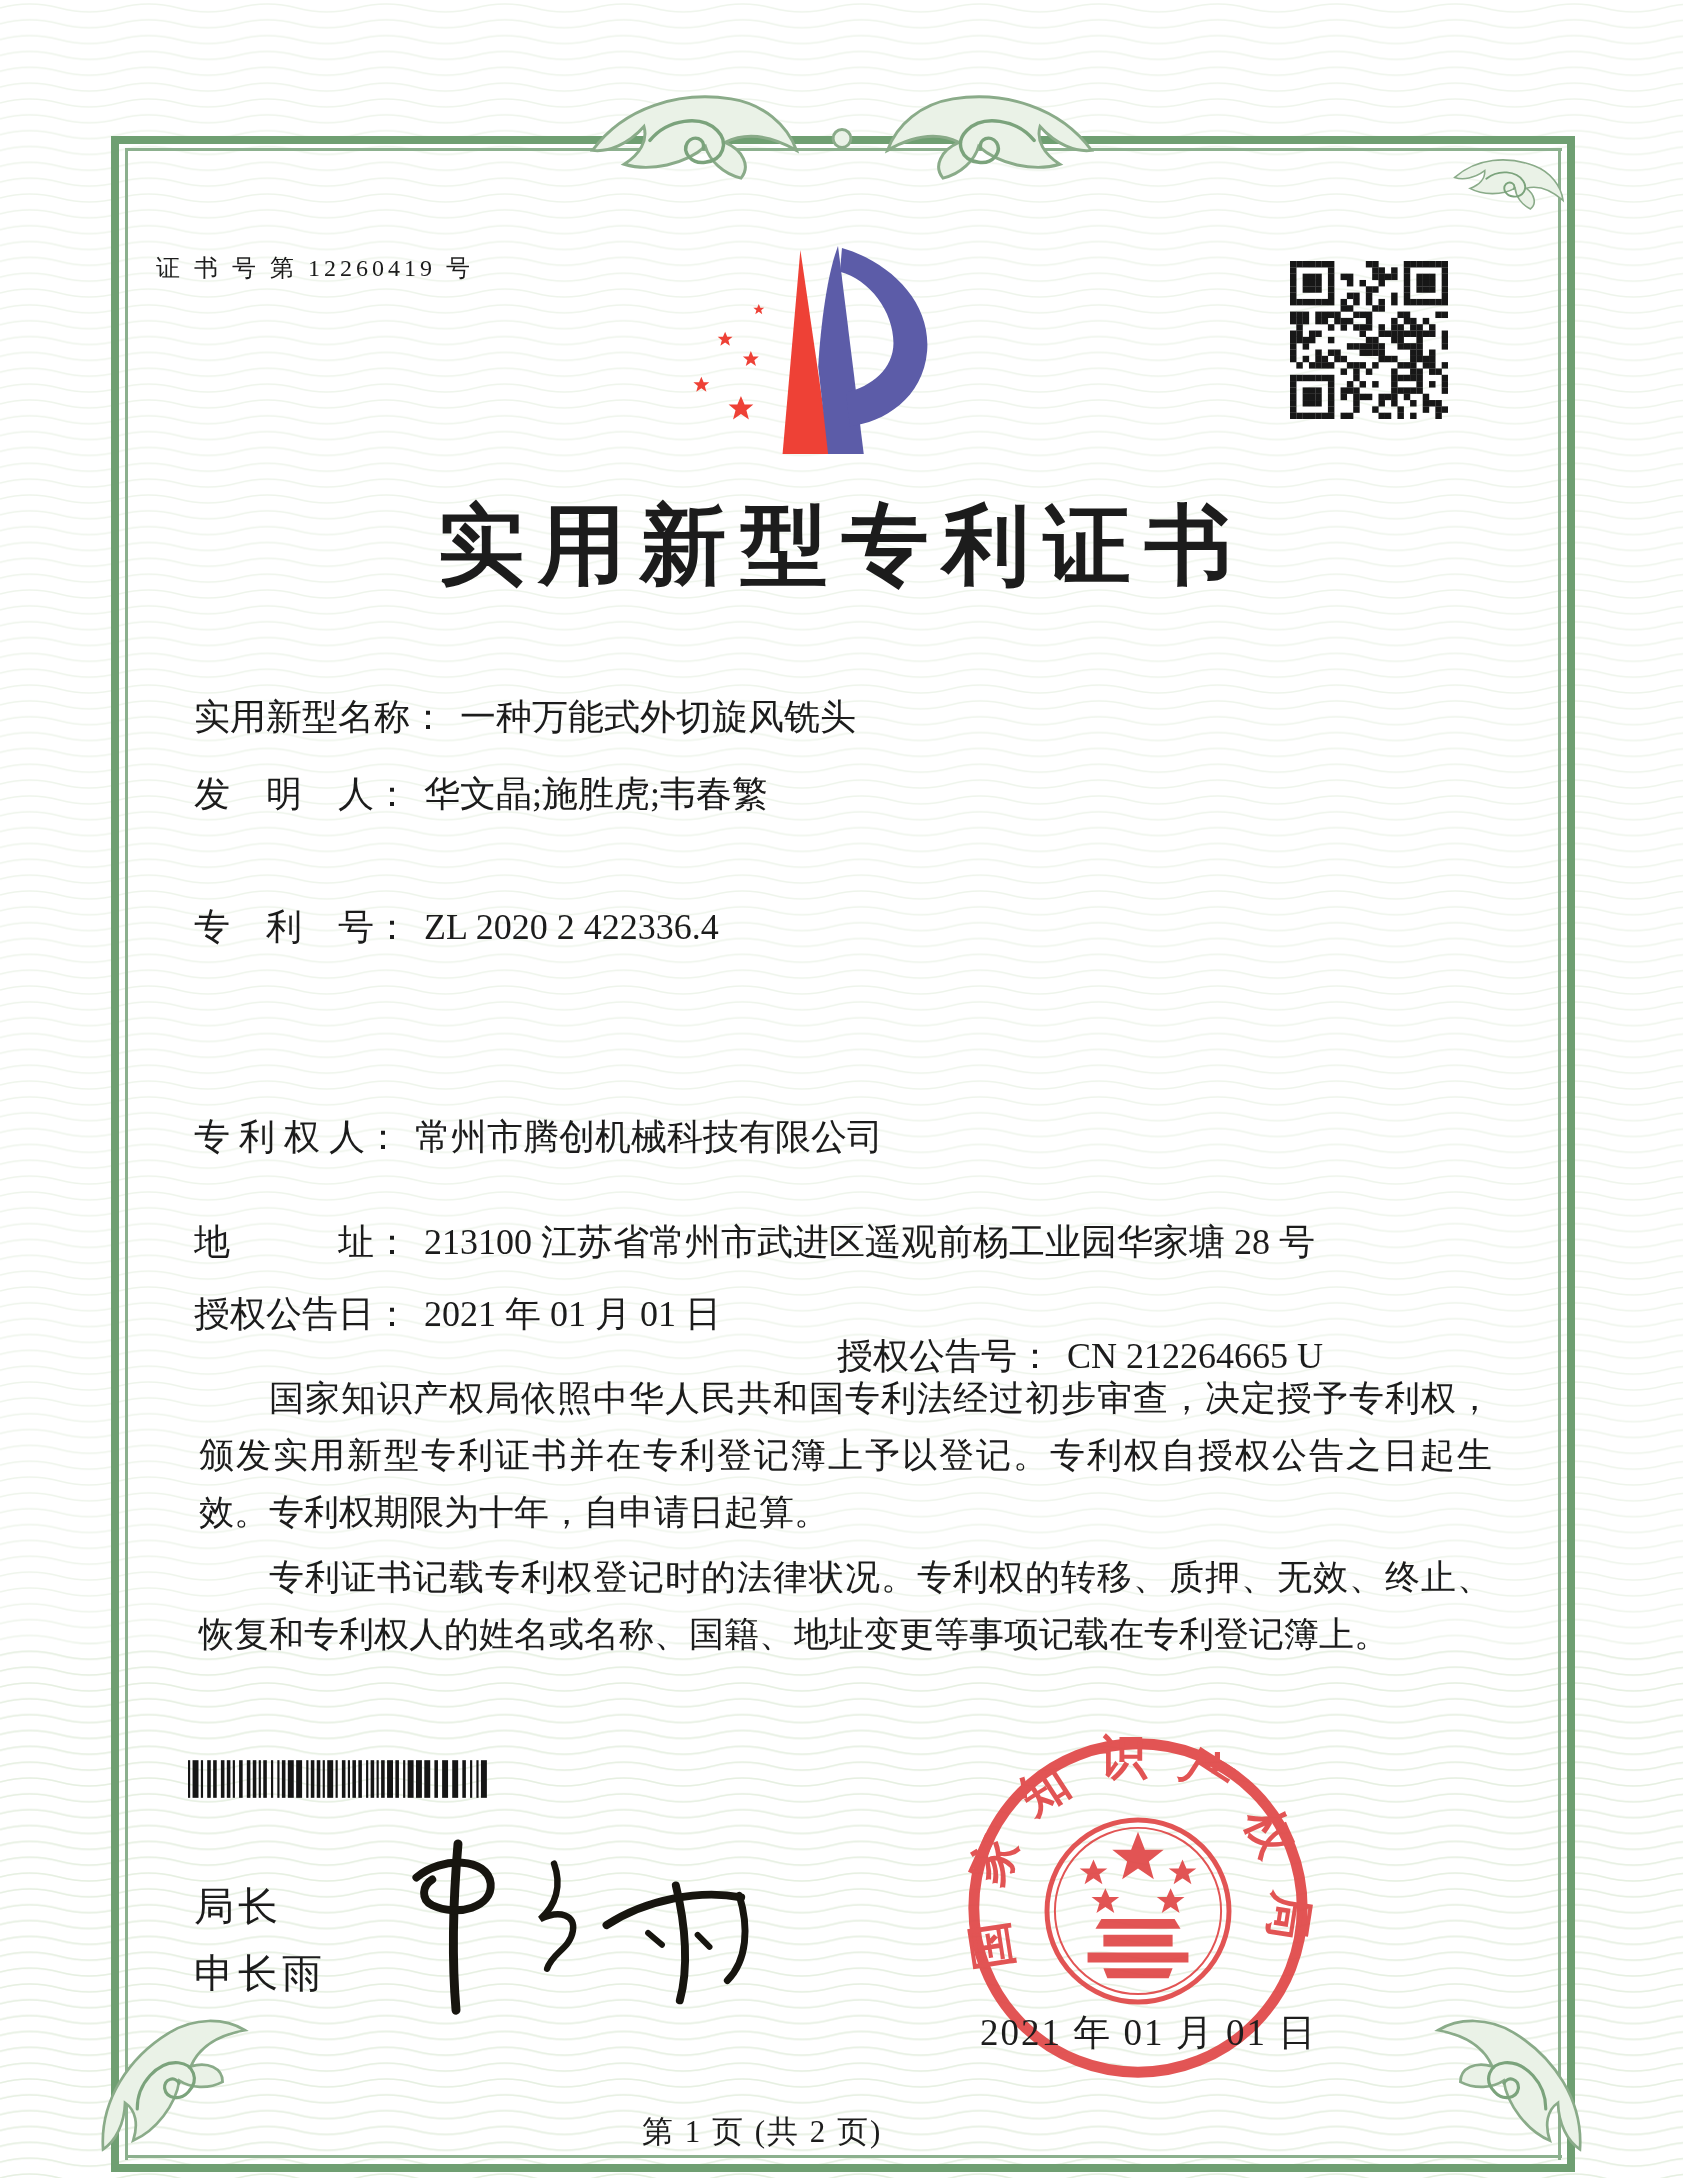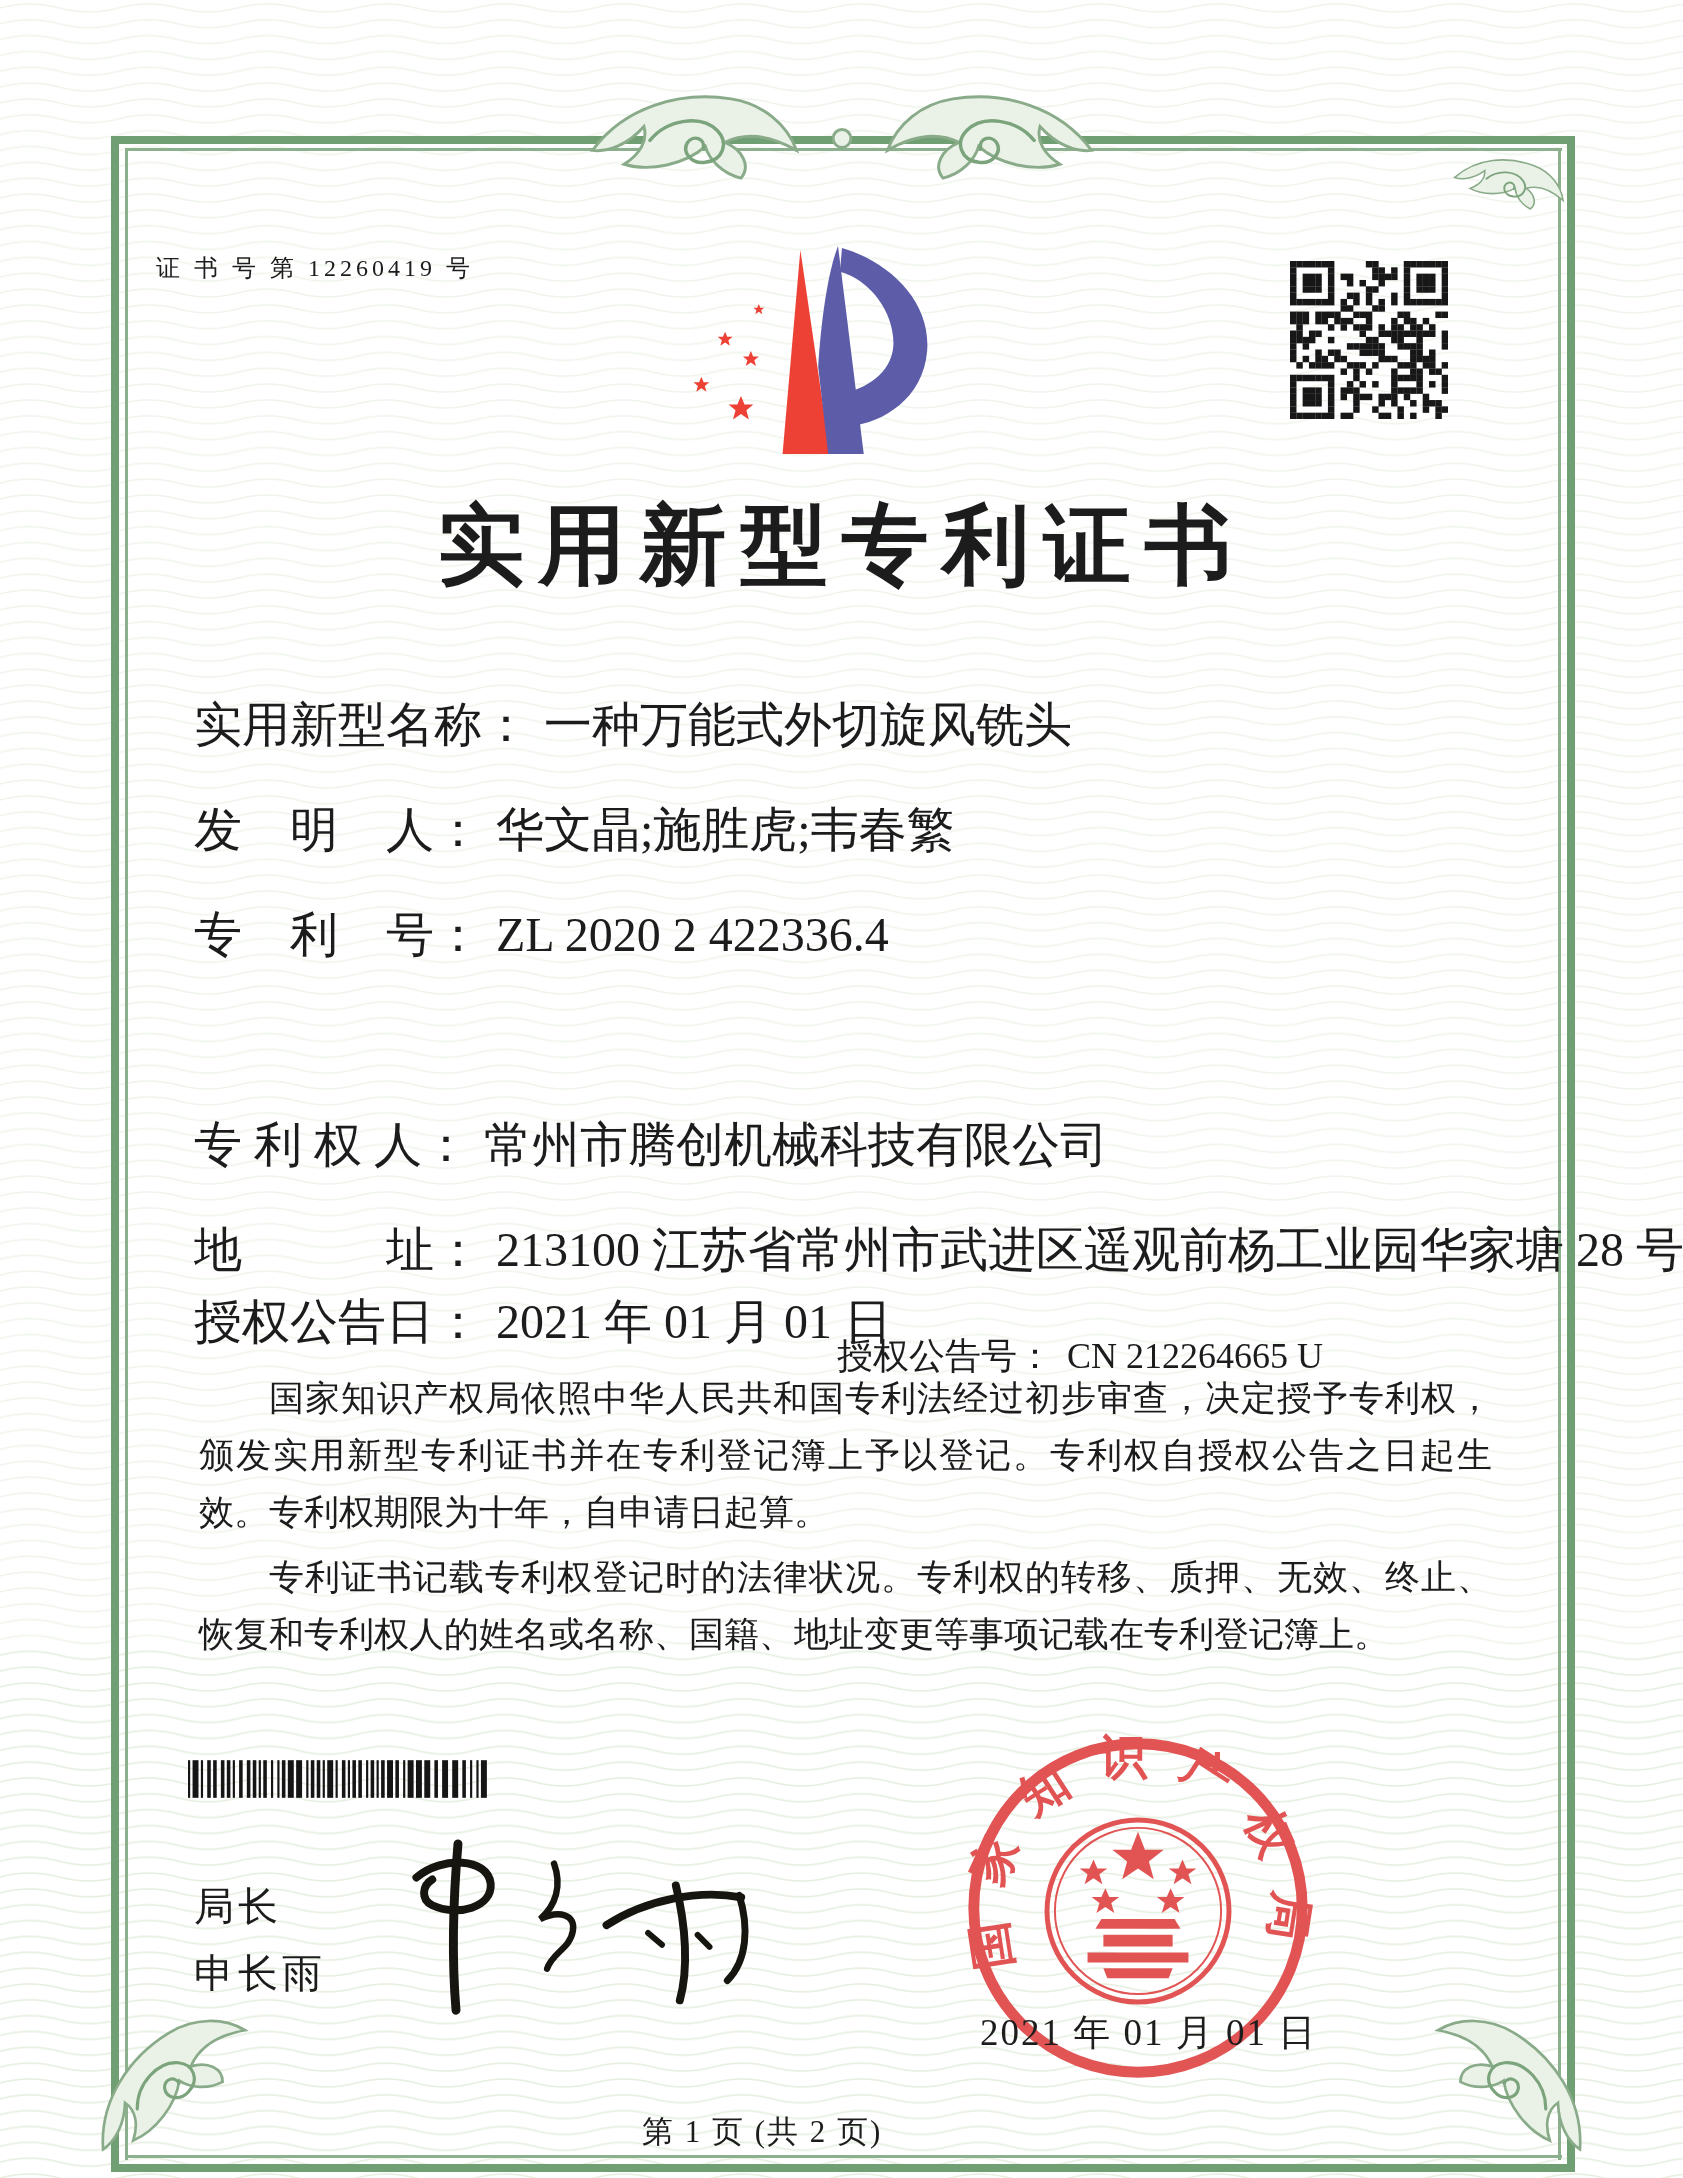--- a/index.html
+++ b/index.html
@@ -6,21 +6,21 @@
   #page{position:relative;width:1683px;height:2178px;background:#ffffff;overflow:hidden;
         font-family:"Liberation Serif","DejaVu Serif",serif;color:#1c1c1c;}
   .abs{position:absolute;}
   
   .b{position:absolute;background:#6f9f72;}
   .b.thin{background:#8cb08e;}
   
   .certno{left:156px;top:252px;font-size:24px;letter-spacing:4px;}
   .title{left:0;top:487px;width:1683px;text-align:center;font-size:87px;font-weight:bold;
          letter-spacing:14px;}
-  .field{position:absolute;left:194px;font-size:48px;white-space:nowrap;}
+  .field{position:absolute;left:194px;font-size:36px;white-space:nowrap;}
   .flabel{margin-right:14px;}
   .grant2{position:absolute;left:837px;font-size:36px;white-space:nowrap;margin-top:42px;}
   .bodytext{position:absolute;left:191px;top:1362px;width:1309px;font-size:35px;
             line-height:57px;text-align:justify;}
   .bodytext p{margin:8px;text-indent:2em;}
   .sig-label{position:absolute;left:194px;font-size:40px;
              font-family:Liberation Sans, sans-serif;letter-spacing:4px;}
   .seal-date{position:absolute;left:975px;top:2008px;width:347px;text-align:center;
              font-size:37px;letter-spacing:2px;color:#1d1d1d;}
   .footer{position:absolute;left:642px;top:2111px;font-size:31px;letter-spacing:2px;}
@@ -406,21 +406,21 @@
       <rect x="108.80" y="153.60" width="6.55" height="6.55" fill="#171717"></rect>
       <rect x="121.60" y="153.60" width="6.55" height="6.55" fill="#171717"></rect>
       <rect x="147.20" y="153.60" width="6.55" height="6.55" fill="#171717"></rect>
     </svg>
 
   <div class="abs title">实用新型专利证书</div>
 
   <div class="field" style="top:693px">
     <span class="flabel">实用新型名称：</span><span>一种万能式外切旋风铣头</span>
   </div>
-  <div class="field" style="top:798px">
+  <div class="field" style="top:770px">
     <span class="flabel">发　明　人：</span><span>华文晶;施胜虎;韦春繁</span>
   </div>
   <div class="field" style="top:903px">
     <span class="flabel">专　利　号：</span><span>ZL 2020 2 422336.4</span>
   </div>
   <div class="field" style="top:1113px">
     <span class="flabel">专 利 权 人：</span><span>常州市腾创机械科技有限公司</span>
   </div>
   <div class="field" style="top:1218px">
     <span class="flabel">地　　　址：</span><span>213100 江苏省常州市武进区遥观前杨工业园华家塘 28 号</span>

